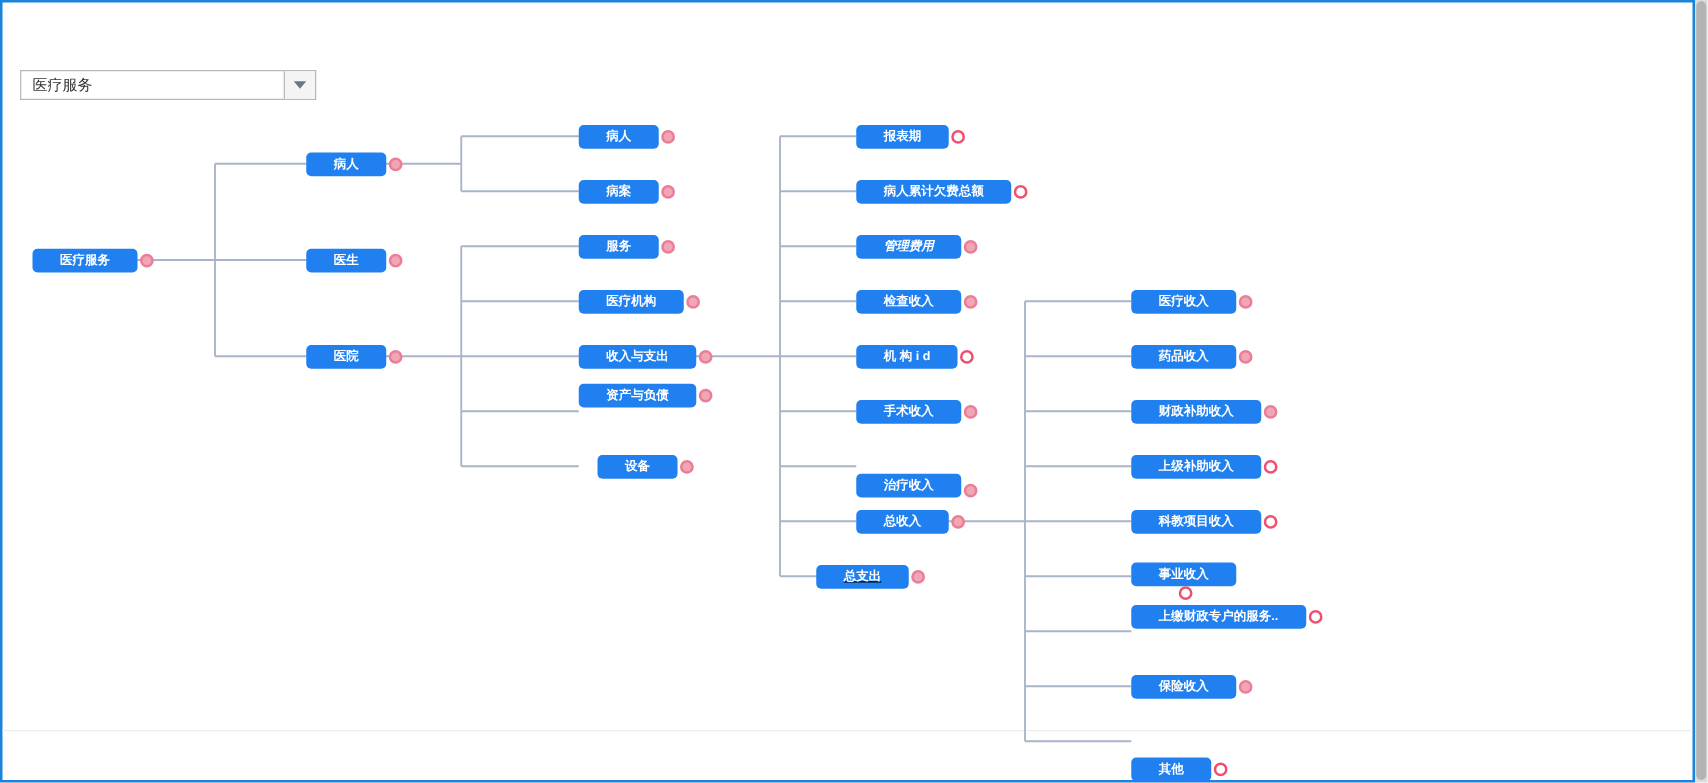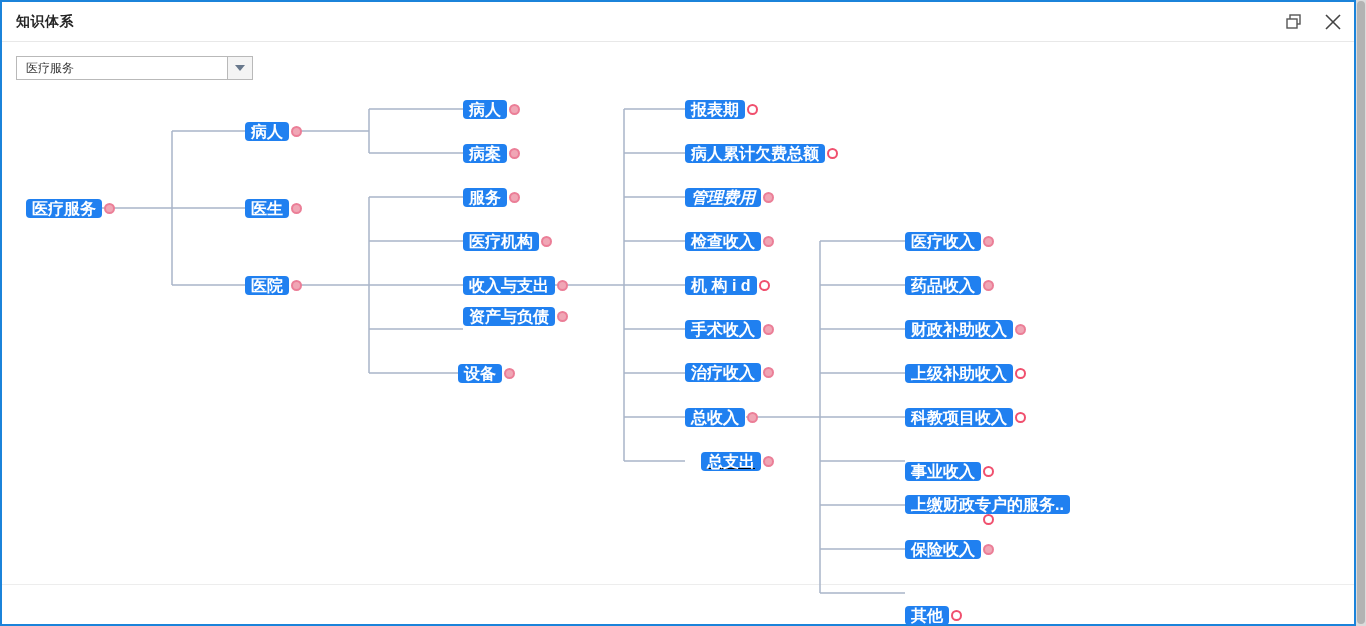--- a/index.html
+++ b/index.html
@@ -42,22 +42,22 @@
     border-right:5px solid transparent;border-top:6px solid #68788c;
   }
   
   #diagram{position:absolute;left:0;top:0;right:0;bottom:0;}
   #connectors{position:absolute;left:0;top:0;z-index:0;}
   .tree-node{
     position:absolute;height:20px;display:inline-flex;align-items:center;
     z-index:2;cursor:pointer;
   }
   .tree-node .pill{
-    background:#2080f0;color:#fff;font-size:16px;font-weight:bold;
-    line-height:19px;height:19px;padding:0 6px;border-radius:4px;
+    background:#2080f0;color:#fff;font-size:10px;font-weight:bold;
+    line-height:19px;height:19px;padding:0 22px;border-radius:4px;
     white-space:nowrap;
   }
   .tree-node .dot{
     width:7px;height:7px;border-radius:50%;margin-left:2px;flex:0 0 auto;
   }
   .tree-node .dot.filled{background:#f0a6b5;border:2px solid #eb7e97;}
   .tree-node .dot.open{background:#fff;border:2px solid #f0506e;}
   #bottom-sep{
     position:absolute;left:0;right:0;top:582px;height:1px;background:#ededed;z-index:0;
   }
@@ -68,35 +68,20 @@
   #scrollbar .thumb{
     position:absolute;left:1px;top:1px;width:8px;height:623px;
     background:#b3b3b3;border-radius:4px;
   }
 </style>
 </head>
 <body>
 
 <div id="window">
 
-  <div id="titlebar">
-    <span class="title">知识体系</span>
-    <span class="win-btn" id="btn-restore">
-      <svg width="20" height="20" viewBox="0 0 20 20">
-        <rect x="6" y="3" width="10" height="9" fill="none" stroke="#555" stroke-width="1.4"></rect>
-        <rect x="3" y="7" width="10" height="9" fill="#fff" stroke="#555" stroke-width="1.4"></rect>
-      </svg>
-    </span>
-    <span class="win-btn" id="btn-close">
-      <svg width="20" height="20" viewBox="0 0 20 20">
-        <line x1="3" y1="3" x2="17" y2="17" stroke="#444" stroke-width="1.6"></line>
-        <line x1="17" y1="3" x2="3" y2="17" stroke="#444" stroke-width="1.6"></line>
-      </svg>
-    </span>
-  </div>
 
   <div id="combo">
     <span class="value">医疗服务</span>
     <span class="arrow-btn">
         <span class="tri"></span>
       </span>
   </div>
 
   <div id="bottom-sep"></div>
 
@@ -175,21 +160,21 @@
         <span class="dot filled"></span>
       </div>
       <div class="tree-node" style="left: 461px; top: 273px;">
         <span class="pill">收入与支出</span>
         <span class="dot filled"></span>
       </div>
       <div class="tree-node" style="left: 461px; top: 304px;">
         <span class="pill">资产与负债</span>
         <span class="dot filled"></span>
       </div>
-      <div class="tree-node" style="left: 456px; top: 361px;">
+      <div class="tree-node" style="left: 476px; top: 361px;">
         <span class="pill">设备</span>
         <span class="dot filled"></span>
       </div>
       <div class="tree-node" style="left: 683px; top: 97px;">
         <span class="pill">报表期</span>
         <span class="dot open"></span>
       </div>
       <div class="tree-node" style="left: 683px; top: 141px;">
         <span class="pill">病人累计欠费总额</span>
         <span class="dot open"></span>
@@ -203,29 +188,29 @@
         <span class="dot filled"></span>
       </div>
       <div class="tree-node" style="left: 683px; top: 273px;">
         <span class="pill">机 构 i d</span>
         <span class="dot open"></span>
       </div>
       <div class="tree-node" style="left: 683px; top: 317px;">
         <span class="pill">手术收入</span>
         <span class="dot filled"></span>
       </div>
-      <div class="tree-node" style="left: 683px; top: 360px;">
+      <div class="tree-node" style="left: 683px; top: 376px; align-items: flex-end;">
         <span class="pill">治疗收入</span>
         <span class="dot filled"></span>
       </div>
       <div class="tree-node" style="left: 683px; top: 405px;">
         <span class="pill">总收入</span>
         <span class="dot filled"></span>
       </div>
-      <div class="tree-node" style="left: 699px; top: 449px; text-decoration: underline;">
+      <div class="tree-node" style="left: 651px; top: 449px; text-decoration: underline;">
         <span class="pill">总支出</span>
         <span class="dot filled"></span>
       </div>
       <div class="tree-node" style="left: 903px; top: 229px;">
         <span class="pill">医疗收入</span>
         <span class="dot filled"></span>
       </div>
       <div class="tree-node" style="left: 903px; top: 273px;">
         <span class="pill">药品收入</span>
         <span class="dot filled"></span>
@@ -235,25 +220,25 @@
         <span class="dot filled"></span>
       </div>
       <div class="tree-node" style="left: 903px; top: 361px;">
         <span class="pill">上级补助收入</span>
         <span class="dot open"></span>
       </div>
       <div class="tree-node" style="left: 903px; top: 405px;">
         <span class="pill">科教项目收入</span>
         <span class="dot open"></span>
       </div>
-      <div class="tree-node" style="left: 903px; top: 459px;">
+      <div class="tree-node" style="left: 903px; top: 448px; flex-direction: column;">
         <span class="pill">事业收入</span>
         <span class="dot open"></span>
       </div>
-      <div class="tree-node" style="left: 903px; top: 493px; flex-direction: column;">
+      <div class="tree-node" style="left: 903px; top: 481px;">
         <span class="pill">上缴财政专户的服务..</span>
         <span class="dot open"></span>
       </div>
       <div class="tree-node" style="left: 903px; top: 537px;">
         <span class="pill">保险收入</span>
         <span class="dot filled"></span>
       </div>
       <div class="tree-node" style="left: 903px; top: 603px;">
         <span class="pill">其他</span>
         <span class="dot open"></span>

